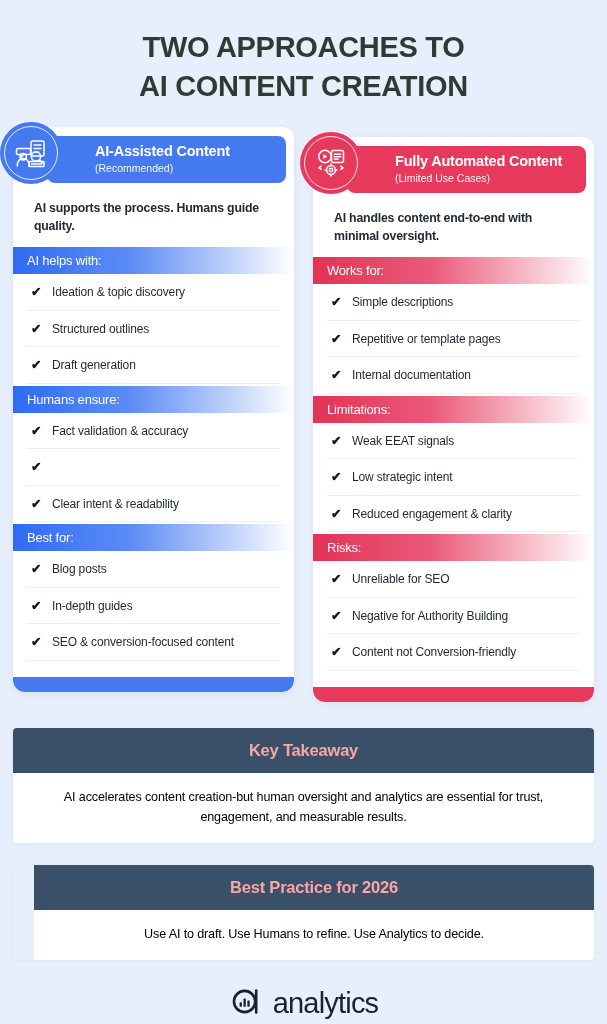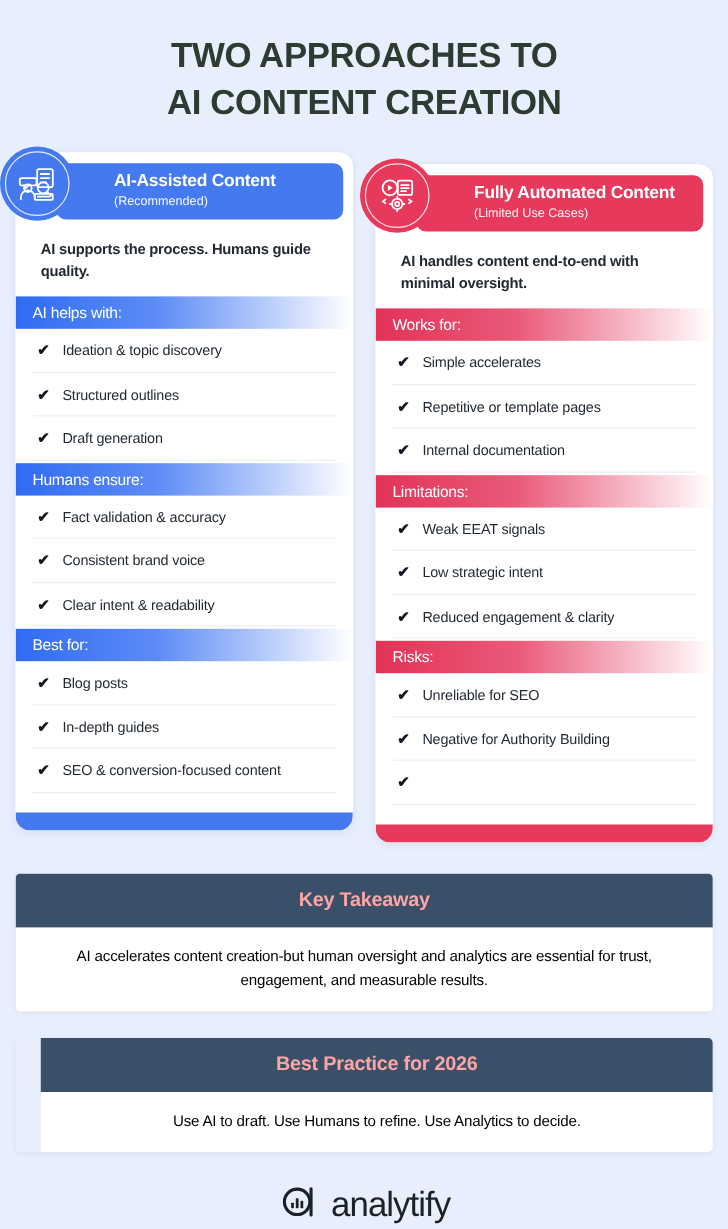--- a/index.html
+++ b/index.html
@@ -219,21 +219,20 @@
 
           <div class="sec">
             <div class="band blue">Humans ensure:</div>
             <div class="list">
               <div class="li">
                 <span class="check">✔</span>
                 <span class="txt">Fact validation &amp; accuracy</span>
               </div>
               <div class="li">
                 <span class="check">✔</span>
-                <span class="txt">Consistent brand voice</span>
               </div>
               <div class="li">
                 <span class="check">✔</span>
                 <span class="txt">Clear intent &amp; readability</span>
               </div>
             </div>
           </div>
 
           <div class="sec">
             <div class="band blue">Best for:</div>
@@ -287,21 +286,21 @@
             </div>
           </div>
 
           <div class="lede">AI handles content end-to-end with minimal oversight.</div>
 
           <div class="sec">
             <div class="band red">Works for:</div>
             <div class="list">
               <div class="li">
                 <span class="check">✔</span>
-                <span class="txt">Simple accelerates</span>
+                <span class="txt">Simple descriptions</span>
               </div>
               <div class="li">
                 <span class="check">✔</span>
                 <span class="txt">Repetitive or template pages</span>
               </div>
               <div class="li">
                 <span class="check">✔</span>
                 <span class="txt">Internal documentation</span>
               </div>
             </div>
@@ -331,20 +330,21 @@
               <div class="li">
                 <span class="check">✔</span>
                 <span class="txt">Unreliable for SEO</span>
               </div>
               <div class="li">
                 <span class="check">✔</span>
                 <span class="txt">Negative for Authority Building</span>
               </div>
               <div class="li">
                 <span class="check">✔</span>
+                <span class="txt">Content not Conversion-friendly</span>
               </div>
             </div>
           </div>
 
           <div style="height:14px"></div>
           <div class="card-foot red"></div>
         </div>
 
         <div class="badge red">
           <span class="ring"></span>
@@ -382,16 +382,16 @@
   <div class="logo-wrap">
     <span>
       <svg width="33" height="33" viewBox="0 0 33 33" fill="none">
         <path d="M27.2 5.6 v21.8" stroke="#1a2128" stroke-width="2.6" stroke-linecap="round"></path>
         <circle cx="15.6" cy="16.5" r="10.6" stroke="#1a2128" stroke-width="2.6" fill="none"></circle>
         <rect x="10.6" y="17.2" width="2.3" height="4.6" rx="0.6" fill="#1a2128"></rect>
         <rect x="14.5" y="13.6" width="2.3" height="8.2" rx="0.6" fill="#1a2128"></rect>
         <rect x="18.4" y="15.6" width="2.3" height="6.2" rx="0.6" fill="#1a2128"></rect>
       </svg>
     </span>
-    <span class="logo-text">analytify</span>
+    <span class="logo-text">analytics</span>
   </div>
 
 </div>
 
 </body></html>

